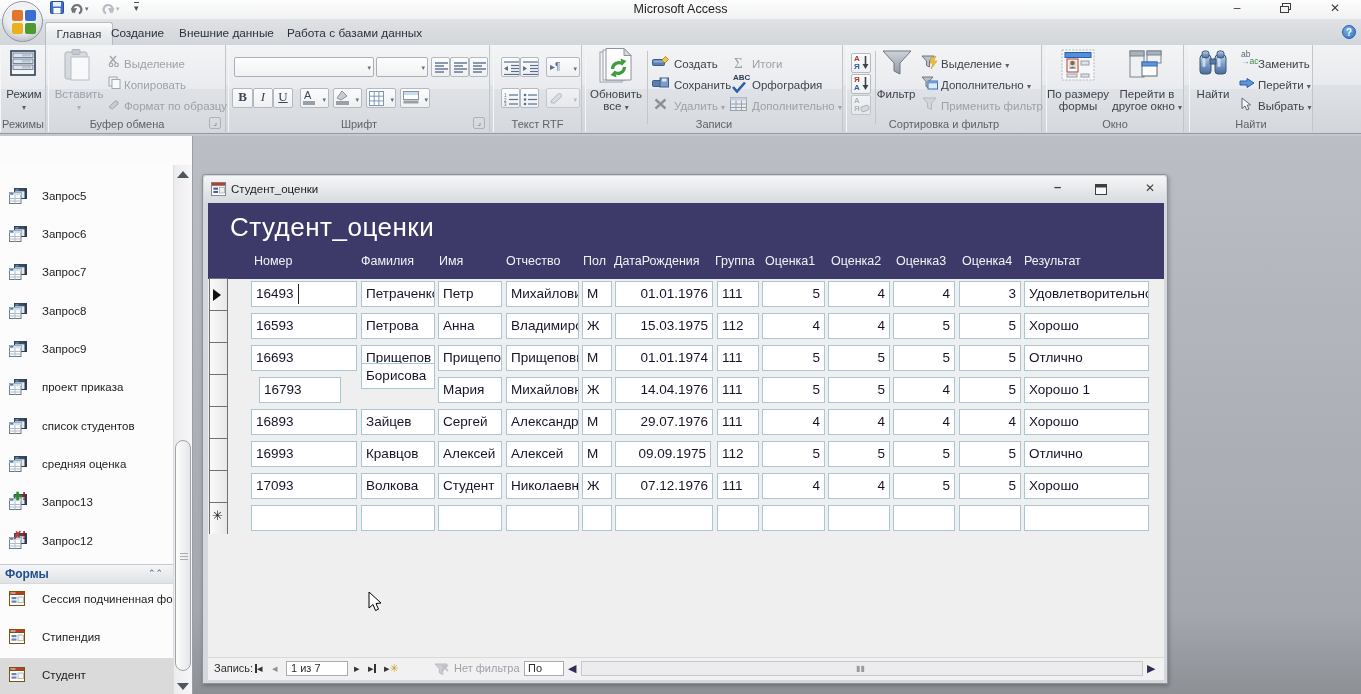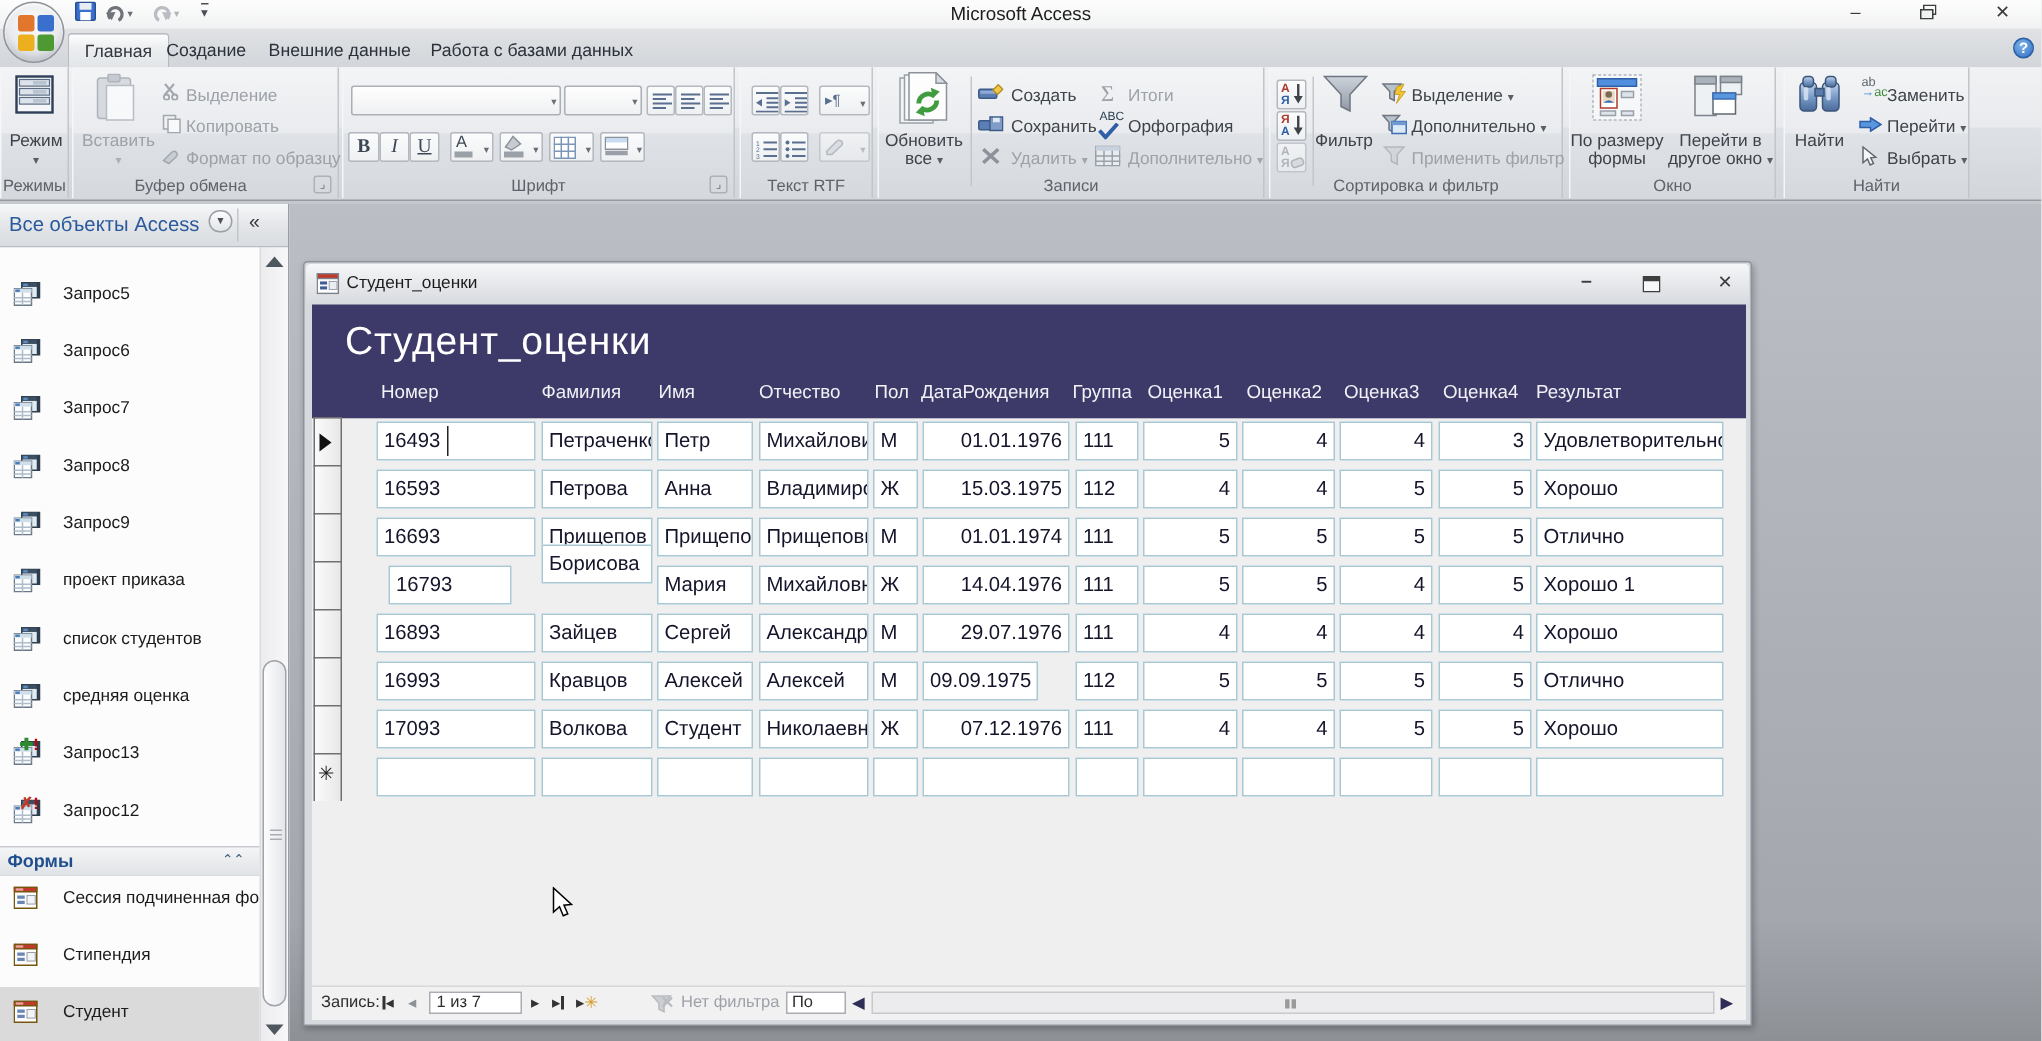--- a/index.html
+++ b/index.html
@@ -305,21 +305,21 @@
           <rect x="8" y="1" width="8.5" height="9" fill="#7e9cc7" stroke="#3d5b87"></rect>
           <rect x="10" y="1.5" width="4.5" height="3" fill="#dfe7f2"></rect>
         </svg>
 <div class="rtxt" style="left:88px;top:34px">Сохранить</div>
 <svg width="13" height="12" viewBox="0 0 13 12" style="position:absolute;left:68px;top:53px">
           <path d="M1.5 1.5 L11.5 10.5 M11.5 1.5 L1.5 10.5" stroke="#8d929a" stroke-width="2.4"></path>
         </svg>
 <div class="rtxt dis" style="left:88px;top:55px">Удалить <span class="dd" style="color:#a0a4ab">▾</span></div>
 <div class="rtxt dis" style="left:148px;top:10px;font-size:15px;font-family:'Liberation Serif',serif">Σ</div>
 <div class="rtxt dis" style="left:166px;top:13px">Итоги</div>
-<div style="position:absolute;left:147px;top:28px;font-size:8px;font-weight:normal;color:#2c3e50;letter-spacing:0">ABC</div>
+<div style="position:absolute;left:147px;top:28px;font-size:8px;font-weight:bold;color:#2c3e50;letter-spacing:0">ABC</div>
 <svg width="14" height="11" viewBox="0 0 14 11" style="position:absolute;left:146px;top:37px">
           <path d="M1 5 L5 9.5 L13 0.5" fill="none" stroke="#2f5fa8" stroke-width="2.6"></path>
         </svg>
 <div class="rtxt" style="left:166px;top:34px">Орфография</div>
 <svg width="17" height="14" viewBox="0 0 17 14" style="position:absolute;left:144px;top:52px">
           <rect x="0.5" y="0.5" width="16" height="13" fill="#e8ecf1" stroke="#9aa0a8"></rect>
           <rect x="0.5" y="0.5" width="16" height="3" fill="#c8d2de"></rect>
           <line x1="0" y1="7" x2="17" y2="7" stroke="#9aa0a8"></line>
           <line x1="0" y1="10.5" x2="17" y2="10.5" stroke="#9aa0a8"></line>
           <line x1="6" y1="3.5" x2="6" y2="14" stroke="#9aa0a8"></line>
@@ -432,26 +432,20 @@
           <path d="M1 1 L1 11.5 L4 9 L5.8 13 L8 12 L6.2 8.2 L9.5 7.8 Z" fill="#f5f6f8" stroke="#5f6871"></path>
         </svg>
 <div class="rtxt" style="left:68px;top:55px">Выбрать <span class="dd">▾</span></div>
       </div>
   </div>
   <div id="ribbonedge"></div>
 
   <div style="position:absolute;left:1342px;top:25px;width:14px;height:14px;border-radius:50%;background:radial-gradient(circle at 40% 35%,#7fb2e8,#2f6fc2);border:1px solid #2a5ea6;color:#fff;font-size:10px;font-weight:bold;text-align:center;line-height:13px">?</div>
 
   <div id="navpane">
-    <div id="navhdr">
-      <span class="t">Все объекты Access</span>
-      <span style="position:absolute;left:139px;top:4px;width:16px;height:15px;border:1px solid #9aa0a7;border-radius:8px;background:linear-gradient(#fcfcfd,#e3e5e8);font-size:7px;color:#4c5158;text-align:center;line-height:14px">▼</span>
-      <span style="position:absolute;left:158px;top:3px;width:1px;height:22px;background:#c2c5ca"></span>
-      <span style="position:absolute;left:166px;top:4px;font-size:13px;color:#33383f">«</span>
-    </div>
     <div style="position:absolute;left:0;top:29px;width:173px;height:529px;background:#fcfcfd"></div>
     <div id="formshdr">
         <span class="t">Формы</span>
         <span style="position:absolute;left:148px;top:3px;font-size:9px;color:#44608a">⌃⌃</span>
       </div>
     <div style="position:absolute;left:0;top:522px;width:173px;height:36px;background:#dadada"></div>
     <div class="nitem" style="top:52px">
         <span class="nico"><svg class="nicon" width="18" height="16" viewBox="0 0 18 16">
             <rect x="5.5" y="0.5" width="12" height="10" fill="#dfeaf2" stroke="#2f3e4e"></rect>
             <rect x="5.5" y="0.5" width="12" height="2.8" fill="#3c4f63"></rect>
@@ -747,21 +741,21 @@
 <div class="fld ra" style="left:559px;top:234px;width:63px">4</div>
 <div class="fld ra" style="left:625px;top:234px;width:62px">4</div>
 <div class="fld ra" style="left:690px;top:234px;width:62px">4</div>
 <div class="fld ra" style="left:756px;top:234px;width:62px">4</div>
 <div class="fld" style="left:821px;top:234px;width:125px">Хорошо</div>
 <div class="fld" style="left:48px;top:266px;width:106px">16993</div>
 <div class="fld" style="left:158px;top:266px;width:74px">Кравцов</div>
 <div class="fld" style="left:235px;top:266px;width:64px">Алексей</div>
 <div class="fld" style="left:303px;top:266px;width:73px">Алексей</div>
 <div class="fld" style="left:379px;top:266px;width:30px">М</div>
-<div class="fld ra" style="left:412px;top:266px;width:77px">09.09.1975</div>
+<div class="fld ra" style="left:412px;top:266px;width:96px">09.09.1975</div>
 <div class="fld" style="left:514px;top:266px;width:42px">112</div>
 <div class="fld ra" style="left:559px;top:266px;width:63px">5</div>
 <div class="fld ra" style="left:625px;top:266px;width:62px">5</div>
 <div class="fld ra" style="left:690px;top:266px;width:62px">5</div>
 <div class="fld ra" style="left:756px;top:266px;width:62px">5</div>
 <div class="fld" style="left:821px;top:266px;width:125px">Отлично</div>
 <div class="fld" style="left:48px;top:298px;width:106px">17093</div>
 <div class="fld" style="left:158px;top:298px;width:74px">Волкова</div>
 <div class="fld" style="left:235px;top:298px;width:64px">Студент</div>
 <div class="fld" style="left:303px;top:298px;width:73px">Николаевна</div>

